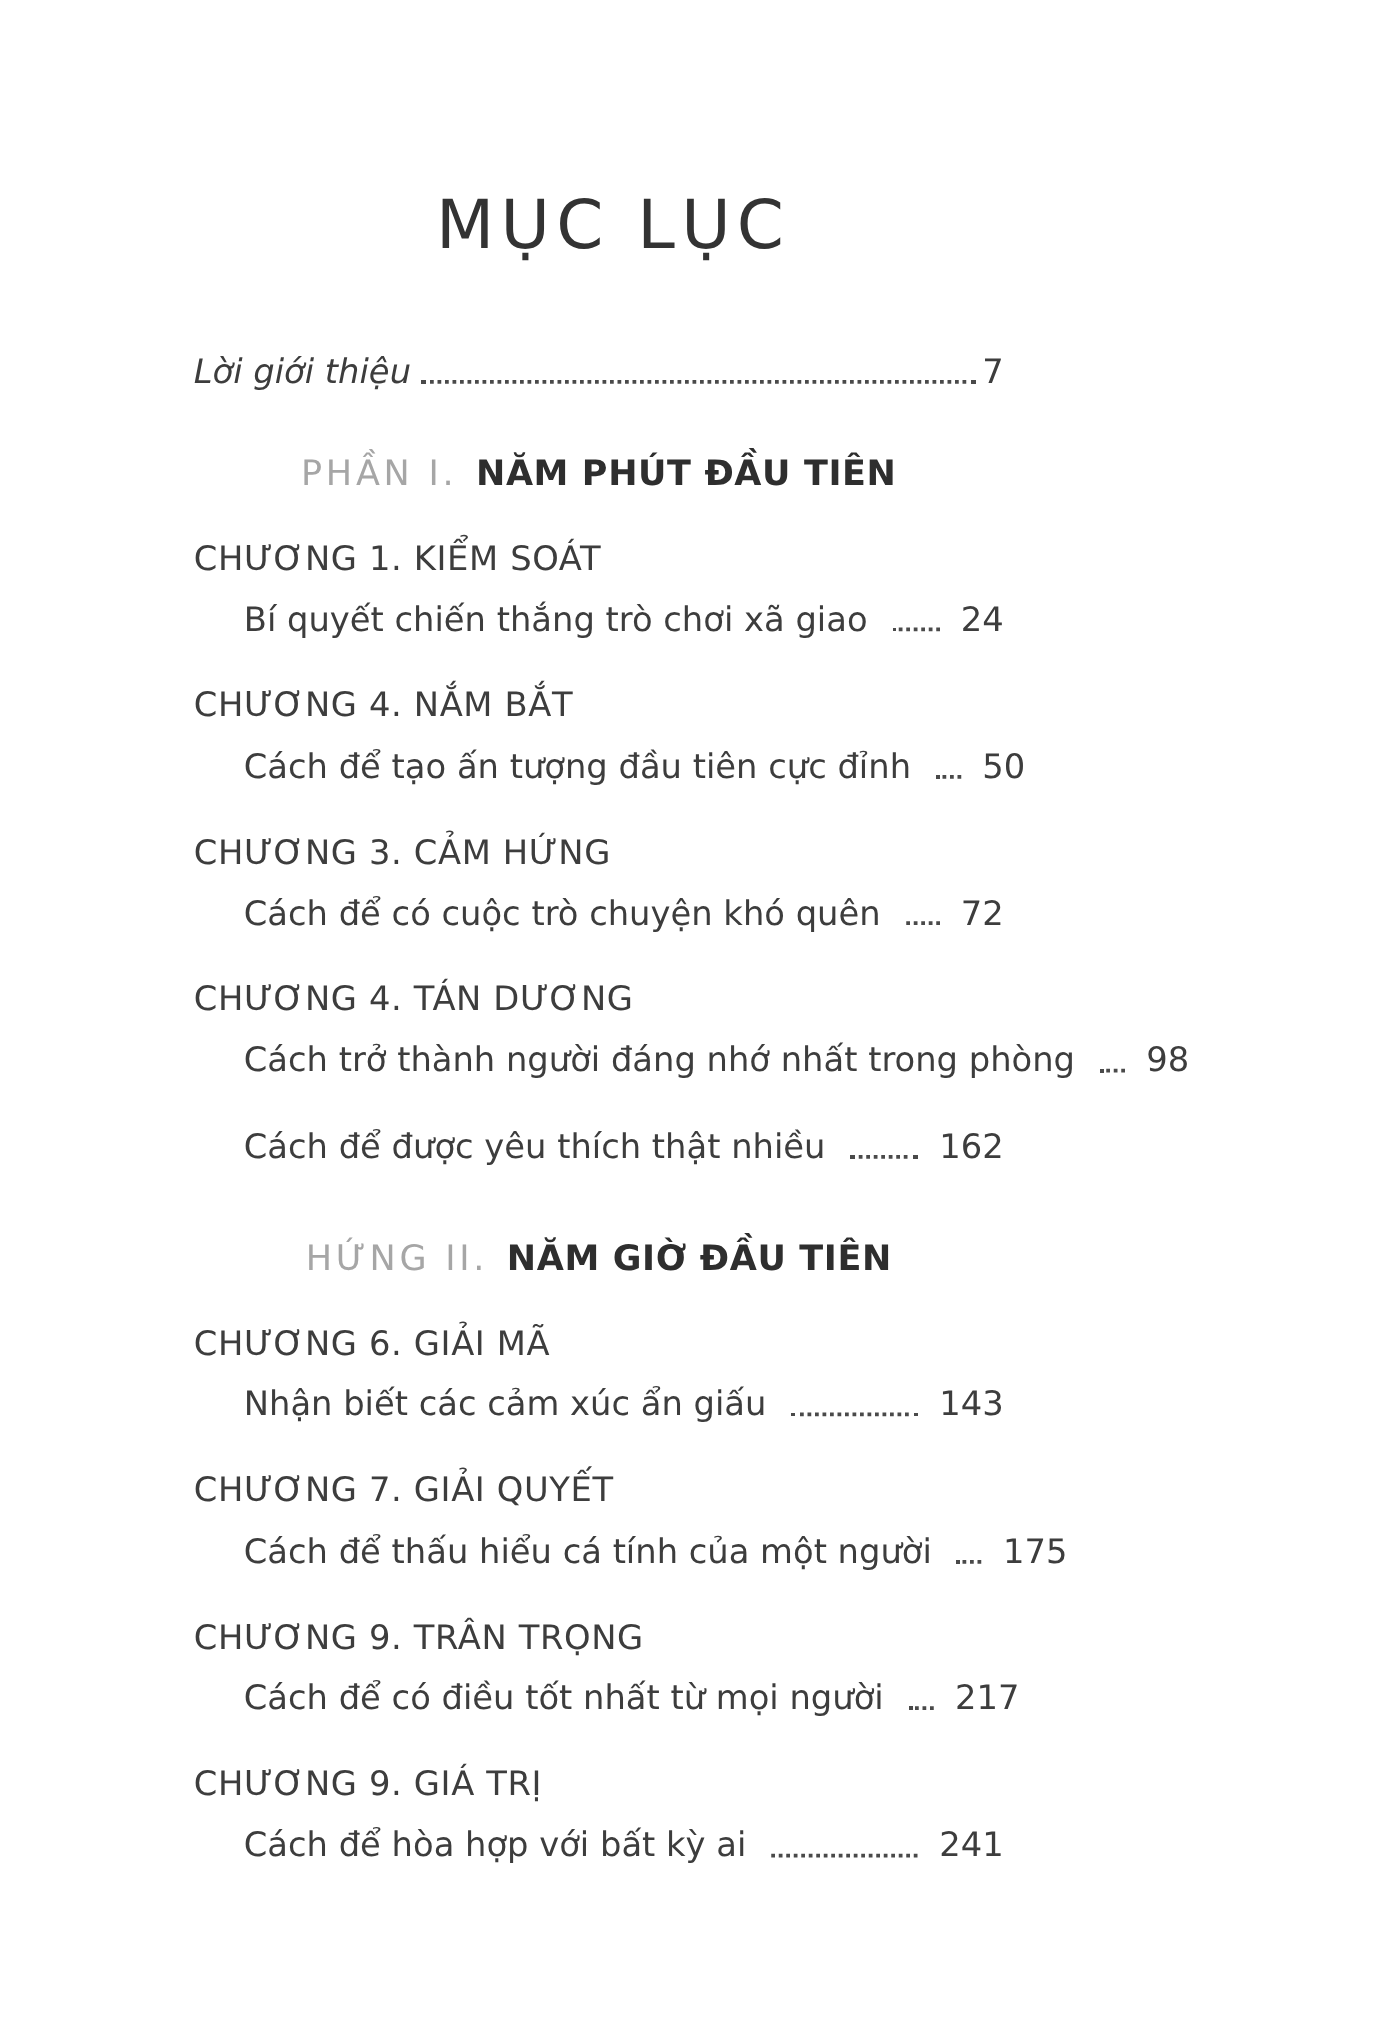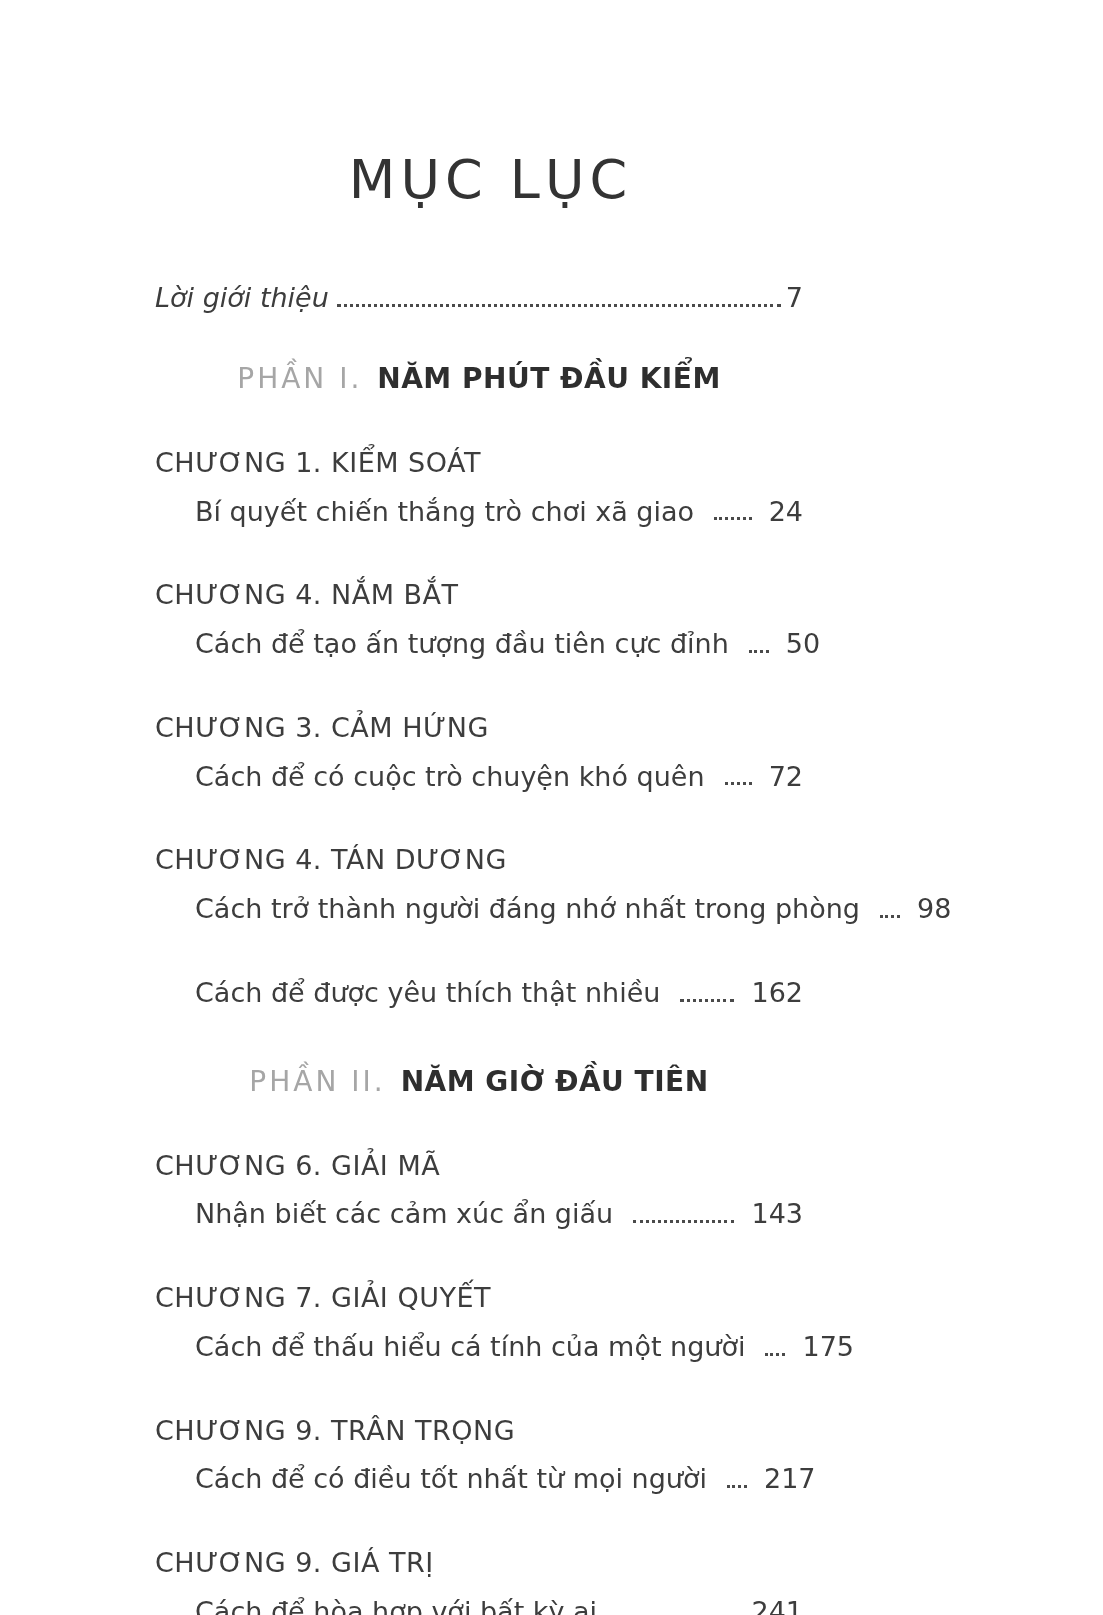--- a/index.html
+++ b/index.html
@@ -66,21 +66,21 @@
     letter-spacing: 3px;
     margin-top: 12px;
   }
   .part-title {
     color: #2e2e2e;
     font-weight: 700;
     letter-spacing: 0.5px;
     margin-left: 6px;
   }
   .chapter {
-    margin-top: 50px;
+    margin-top: 35px;
   }
   .chapter-title {
     font-size: 27px;
     letter-spacing: 0.5px;
     line-height: 1.25;
   }
   .sub-row {
     margin-top: 15px;
     padding-left: 40px;
     gap: 12px;
@@ -99,21 +99,21 @@
   <div class="toc">
 
     <div class="row intro-row">
       <span class="intro-label">Lời giới thiệu</span>
       <span class="leader"></span>
       <span class="page-num">7</span>
     </div>
 
     <div class="part-heading">
       <span class="part-label">PHẦN I.</span>
-      <span class="part-title">NĂM PHÚT ĐẦU KIỂM</span>
+      <span class="part-title">NĂM PHÚT ĐẦU TIÊN</span>
     </div>
 
     <div class="chapter">
       <div class="chapter-title">CHƯƠNG 1. KIỂM SOÁT</div>
       <div class="row sub-row">
         <span class="sub-text">Bí quyết chiến thắng trò chơi xã giao</span>
         <span class="leader"></span>
         <span class="page-num">24</span>
       </div>
     </div>
@@ -147,21 +147,21 @@
 
     <div class="chapter">
       <div class="row sub-row">
         <span class="sub-text">Cách để được yêu thích thật nhiều</span>
         <span class="leader"></span>
         <span class="page-num">162</span>
       </div>
     </div>
 
     <div class="part-heading second">
-      <span class="part-label">PHẦN II.</span>
+      <span class="part-label">HỨNG II.</span>
       <span class="part-title">NĂM GIỜ ĐẦU TIÊN</span>
     </div>
 
     <div class="chapter">
       <div class="chapter-title">CHƯƠNG 6. GIẢI MÃ</div>
       <div class="row sub-row">
         <span class="sub-text">Nhận biết các cảm xúc ẩn giấu</span>
         <span class="leader"></span>
         <span class="page-num">143</span>
       </div>

